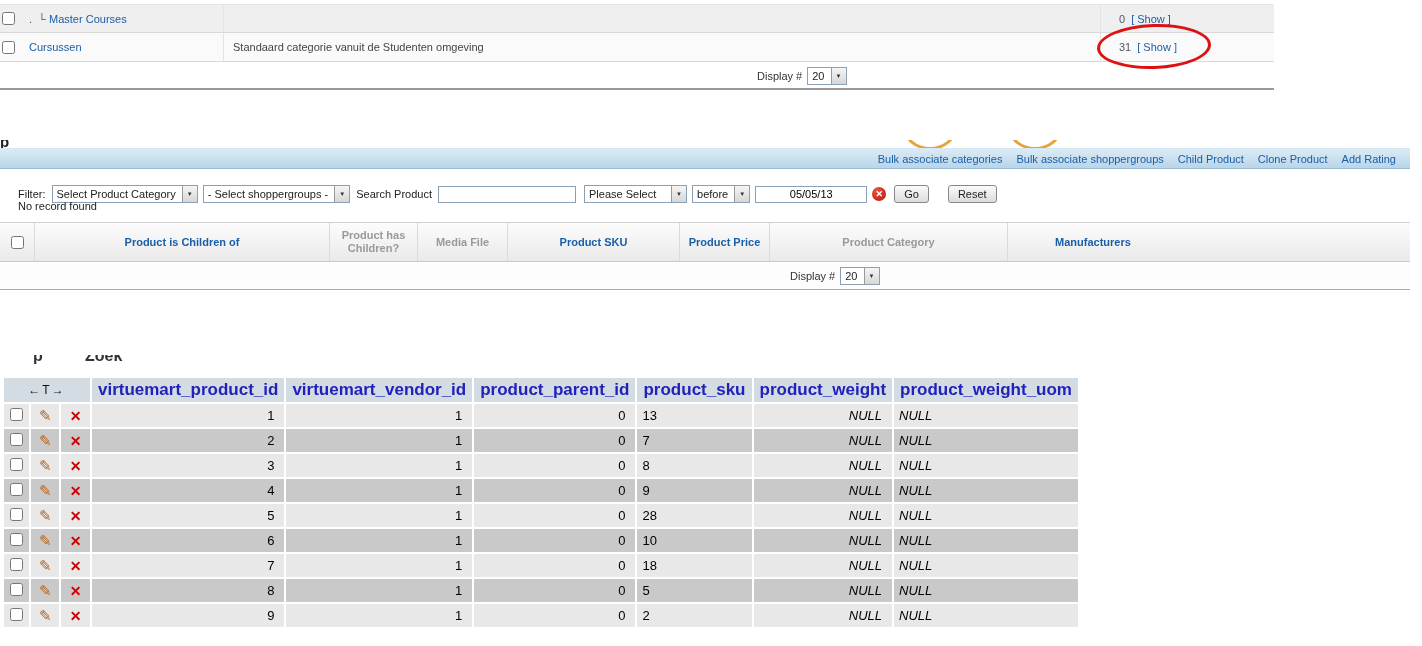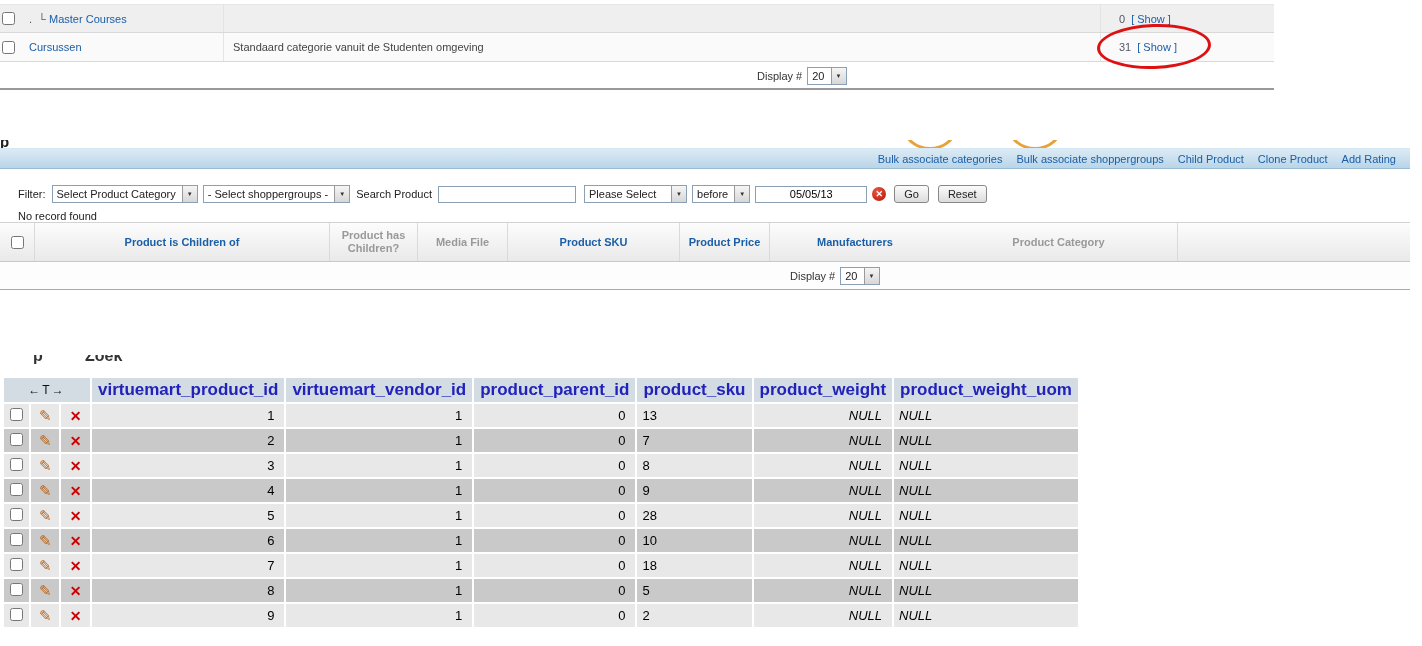--- a/index.html
+++ b/index.html
@@ -35,27 +35,27 @@
   .prod-section { position:absolute; top:140px; left:0; width:1410px; height:152px; overflow:hidden; font-size:11px; color:#333; }
   .frag-left { position:absolute; left:0; top:0; width:10px; height:11px; overflow:hidden; }
   .frag-left span { position:absolute; top:-7px; left:0; font-size:15px; font-weight:bold; color:#222; }
   .orange-arc { position:absolute; width:54px; height:46px; border:3px solid #e8a23a; border-radius:50%; top:-36px; }
   .arc1 { left:903px; } .arc2 { left:1008px; }
   .vm-toolbar { position:absolute; top:8px; left:0; width:1410px; height:21px;
                 background:linear-gradient(#dcebf5,#b9d5e8); border-top:1px solid #d5e7f3; border-bottom:1px solid #9cbcd4;
                 display:flex; align-items:center; justify-content:flex-end; gap:14px; padding-right:14px; }
   .filter-row { position:absolute; top:44px; left:0; height:20px; display:flex; align-items:center; padding-left:18px; }
   .f-label { margin-right:6px; color:#222; }
-  .mr5 { margin-right:5px; } .mr6 { margin-right:6px; } .mr8 { margin-right:8px; } .mr9 { margin-right:9px; }
+  .mr5 { margin-right:5px; } .mr6 { margin-right:6px; } .mr8 { margin-right:8px; } .mr9 { margin-right:19px; }
   .f-input { width:138px; height:17px; border:1px solid #8ba0b5; font-size:11px; padding:0 3px; font-family:"Liberation Sans",sans-serif; }
   .f-date { width:112px; height:17px; border:1px solid #8ba0b5; font-size:11px; text-align:center; font-family:"Liberation Sans",sans-serif; }
   .cancel-icon { width:14px; height:14px; border-radius:50%; background:radial-gradient(circle at 35% 30%, #e85540, #b91505);
                  color:#fff; font-size:9px; font-weight:bold; display:flex; align-items:center; justify-content:center; cursor:pointer; }
   .btn { font-size:11px; padding:2px 9px; border:1px solid #888; border-radius:3px; background:linear-gradient(#fbfbfb,#dcdcdc); color:#222; cursor:pointer; font-family:"Liberation Sans",sans-serif; }
-  .no-record { position:absolute; top:70px; left:18px; color:#222; }
+  .no-record { position:absolute; top:60px; left:18px; color:#222; }
   .prod-header { position:absolute; top:82px; left:0; width:1410px; height:40px; display:flex;
                  background:linear-gradient(#fcfcfc,#e9e9e9); border-top:1px solid #d2d2d2; border-bottom:1px solid #c8c8c8; }
   .ph-cell { display:flex; align-items:center; justify-content:center; text-align:center; font-weight:bold;
              border-right:1px solid #dadada; padding:0 6px; line-height:13px; }
   .ph-blue { color:#1a5ea8; cursor:pointer; } .ph-gray { color:#999; }
   .pw0{width:35px;} .pw1{width:232px;} .pw2{width:295px;} .pw3{width:88px;} .pw4{width:90px;}
   .pw5{width:172px;} .pw6{width:90px;} .pw7{width:238px;} .pw8{width:170px; border-right:none;}
   .sort-icon { font-size:7px; margin-left:4px; color:#44708e; }
   .prod-footer { position:absolute; top:123px; left:0; width:1410px; height:27px; background:#fdfdfd; border-bottom:1px solid #aaa; }
   .prod-footer .display-wrap { left:790px; top:4px; }
@@ -169,22 +169,22 @@
 
     <div class="prod-header">
       <div class="ph-cell pw0">
         <input type="checkbox" style="">
       </div>
       <div class="ph-cell pw2 ph-blue">Product is Children of</div>
       <div class="ph-cell pw3 ph-gray">Product has Children?</div>
       <div class="ph-cell pw4 ph-gray">Media File</div>
       <div class="ph-cell pw5 ph-blue">Product SKU</div>
       <div class="ph-cell pw6 ph-blue">Product Price</div>
+      <div class="ph-cell pw7 ph-gray">Product Category</div>
       <div class="ph-cell pw8 ph-blue">Manufacturers</div>
-      <div class="ph-cell pw7 ph-gray">Product Category</div>
     </div>
 
     <div class="prod-footer">
       <div class="display-wrap">
         <span>Display #</span>
         <span class="sel">
           <span class="sel-txt">20</span>
           <span class="sel-btn">▼</span>
         </span>
       </div>

